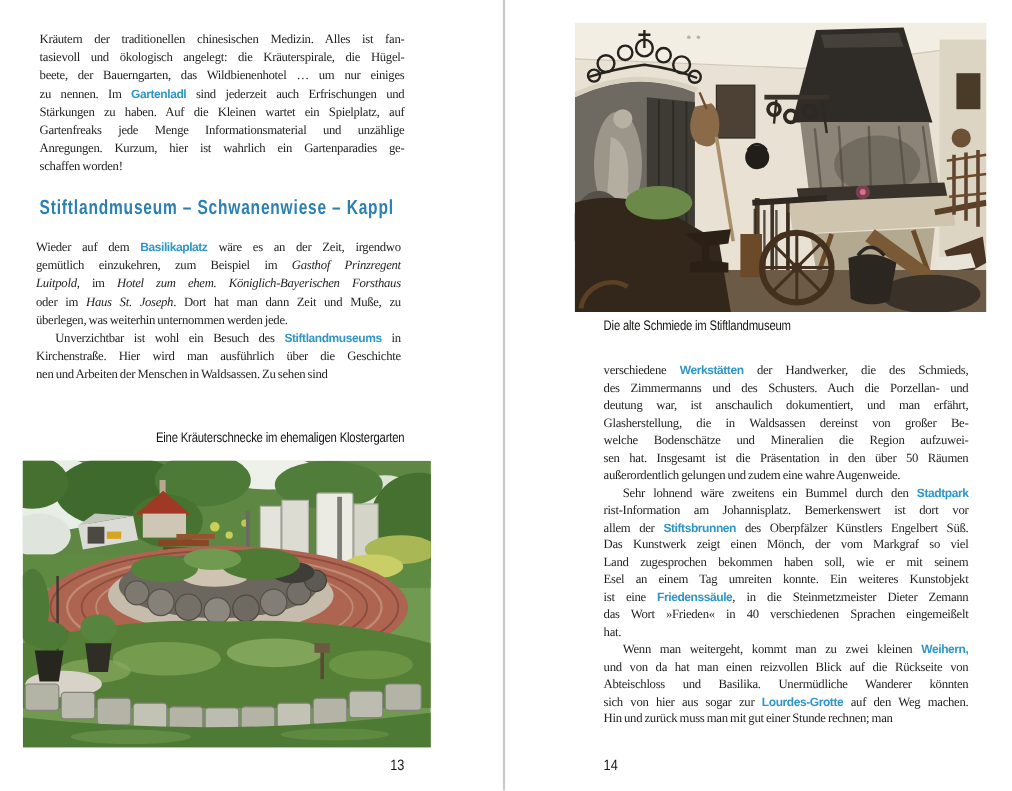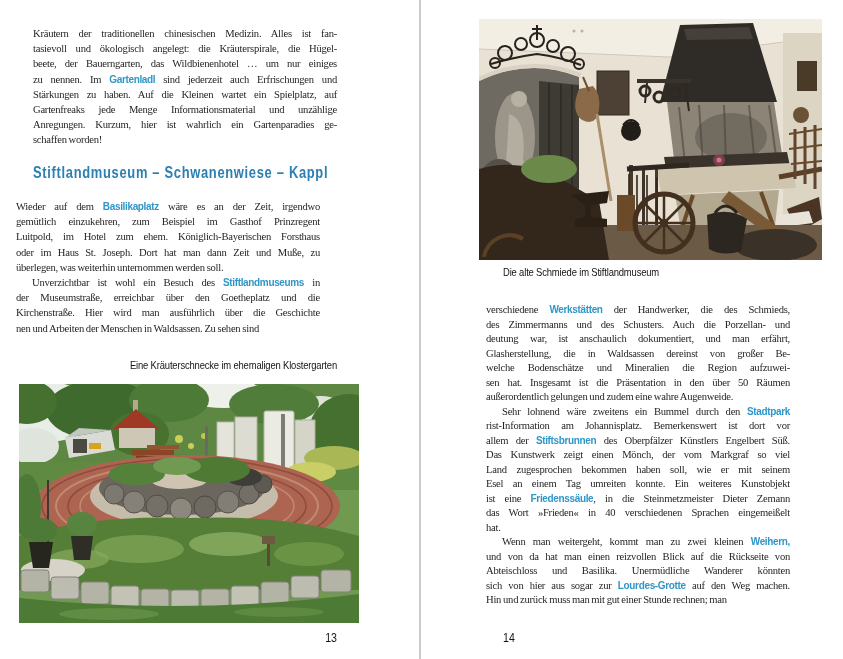--- a/index.html
+++ b/index.html
@@ -9,21 +9,21 @@
 
   
   .body{position:absolute;font-size:10.6px;color:#211f1d;}
   .tline{text-align:justify;text-align-last:justify;letter-spacing:-0.25px;word-spacing:-0.5px;}
   .tline.lastline{text-align-last:left;}
   .tline.indent{text-indent:16px;}
   .lh15 .tline{line-height:15.2px;height:15.2px;}
   .lh14 .tline{line-height:14.5px;height:14.5px;}
   .kw{font-family:"Liberation Sans",sans-serif;font-weight:bold;font-size:10px;
       color:var(--keyword,#2f96c8);letter-spacing:-0.35px;}
-  .it{}
+  .it{font-style:italic;}
 
   .heading{position:absolute;left:33px;top:163px;margin:0;white-space:nowrap;
            font-family:"Liberation Sans",sans-serif;font-weight:bold;font-size:17px;
            letter-spacing:0.9px;color:var(--heading,#2a80b2);
            transform:scaleX(0.76);transform-origin:left top;}
 
   .caption{font-family:"Liberation Sans",sans-serif;font-size:11.5px;color:#161412;
            letter-spacing:-0.2px;white-space:nowrap;}
   .cap-left{position:absolute;left:503px;top:266px;transform:scaleX(0.82);transform-origin:left top;}
   .cap-right{position:absolute;left:33px;top:359px;width:304px;text-align:right;
@@ -31,22 +31,22 @@
 
   .pagenum{position:absolute;font-family:"Liberation Sans",sans-serif;font-size:12.5px;color:#161412;}
   .num-left{left:33px;top:631px;width:304px;text-align:right;transform:scaleX(0.85);transform-origin:right top;}
   .num-right{left:503px;top:631px;transform:scaleX(0.85);transform-origin:left top;}
 
   .photo{position:absolute;display:block;}
   .photo-garden{left:19px;top:384px;width:340px;height:239px;}
   .photo-smithy{left:479px;top:19px;width:343px;height:241px;}
 
   .p1{left:33px;top:26px;width:304px;}
-  .p2{left:16px;top:199px;width:304px;}
-  .pr{left:486px;top:303px;width:304px;}
+  .p2{left:30px;top:199px;width:304px;}
+  .pr{left:503px;top:303px;width:304px;}
 </style>
 </head>
 <body>
 
 <div class="spread">
   <div class="divider"></div>
 
   <div class="body lh15 p1">
       <div class="tline"><span>Kräutern der traditionellen chinesischen Medizin. Alles ist fan-</span></div>
       <div class="tline"><span>tasievoll und ökologisch angelegt: die Kräuterspirale, die Hügel-</span></div>
@@ -58,23 +58,22 @@
       <div class="tline lastline"><span>schaffen worden!</span></div>
     </div>
 
   <h1 class="heading">Stiftlandmuseum – Schwanenwiese – Kappl</h1>
 
   <div class="body lh15 p2">
       <div class="tline"><span>Wieder auf dem </span><span class="kw">Basilikaplatz</span><span> wäre es an der Zeit, irgendwo</span></div>
       <div class="tline"><span>gemütlich einzukehren, zum Beispiel im </span><span class="it">Gasthof Prinzregent</span></div>
       <div class="tline"><span class="it">Luitpold</span><span>, im </span><span class="it">Hotel zum ehem. Königlich-Bayerischen Forsthaus</span></div>
       <div class="tline"><span>oder im </span><span class="it">Haus St. Joseph</span><span>. Dort hat man dann Zeit und Muße, zu</span></div>
-      <div class="tline lastline"><span>überlegen, was weiterhin unternommen werden soll.</span></div>
+      <div class="tline lastline"><span>überlegen, was weiterhin unternommen werden jede.</span></div>
       <div class="tline indent"><span>Unverzichtbar ist wohl ein Besuch des </span><span class="kw">Stiftlandmuseums</span><span> in</span></div>
-      <div class="tline"><span>der Museumstraße, erreichbar über den Goetheplatz und die</span></div>
       <div class="tline"><span>Kirchenstraße. Hier wird man ausführlich über die Geschichte</span></div>
       <div class="tline lastline"><span>nen und Arbeiten der Menschen in Waldsassen. Zu sehen sind</span></div>
     </div>
 
   <div class="caption cap-right">Eine Kräuterschnecke im ehemaligen Klostergarten</div>
 
   <svg class="photo photo-garden" viewBox="0 0 340 239" preserveAspectRatio="none">
     <g>
       <rect width="340" height="239" fill="#6f9a50"></rect>
       <rect width="340" height="98" fill="#5d8743"></rect>

